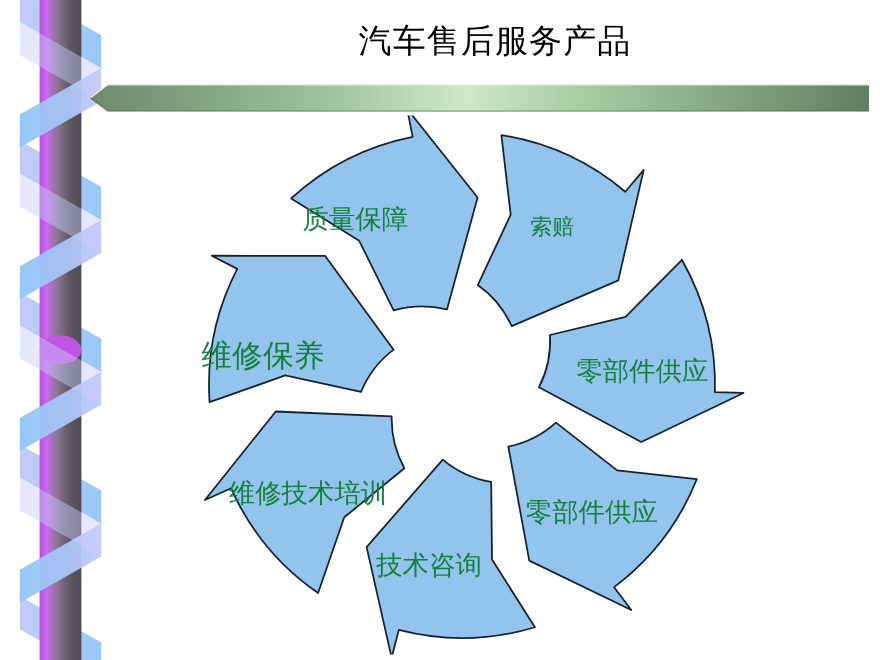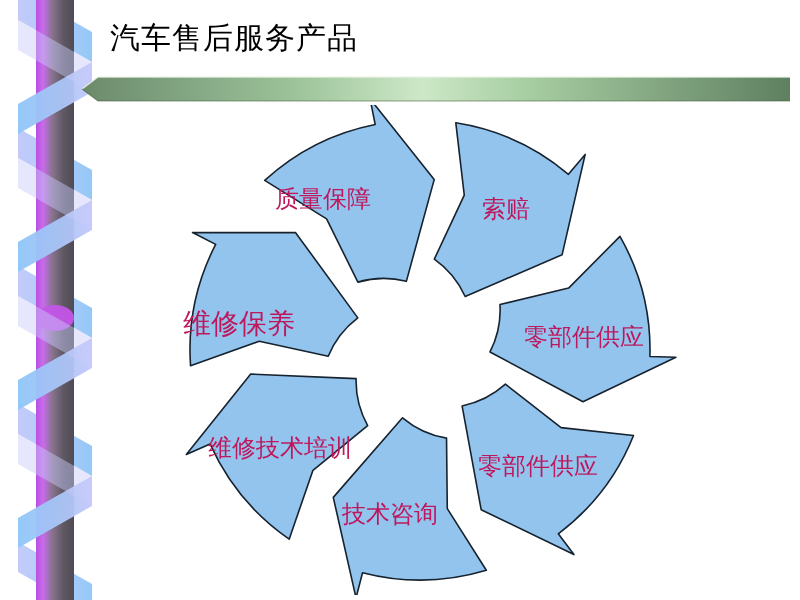--- a/index.html
+++ b/index.html
@@ -28,21 +28,21 @@
     left: 0; top: 0;
     width: 110px;
     height: 600px;
   }
   
   #title {
     position: absolute;
     left: 110px;
     top: 18px;
     width: 680px;
-    text-align: left;
+    text-align: center;
     font-size: 30px;
     line-height: 40px;
     color: #000000;
     font-family: "DejaVu Sans", "Liberation Sans", sans-serif;
     letter-spacing: 1px;
     white-space: nowrap;
   }
   
   #banner-bar {
     position: absolute;
@@ -54,21 +54,21 @@
   
   #cycle-diagram {
     position: absolute;
     left: 160px;
     top: 105px;
     width: 520px;
     height: 490px;
   }
   .seg-label {
     position: absolute;
-    color: #be185d;
+    color: #15803d;
     font-family: Liberation Serif, serif;
     white-space: nowrap;
     pointer-events: none;
   }
 </style>
 </head>
 <body>
 
 <div id="slide">
 
@@ -148,21 +148,21 @@
         <path d="M 459.96 131.34 A 230 230 0 0 1 489.91 251.48L 515.9 252.21 L 422.98 296.75 L 329.97 246.97 A 92 92 0 0 0 339.98 199.54L 408.62 183.09 L 459.96 131.34 Z" fill="#93C4EE" stroke="#16222E" stroke-width="1.6" stroke-linejoin="round"></path>
         <path d="M 473.53 330.47 A 230 230 0 0 1 398.28 428.79L 413.91 449.57 L 321.16 404.69 L 302.09 300.94 A 92 92 0 0 0 345.41 279.19L 401.07 322.6 L 473.53 330.47 Z" fill="#93C4EE" stroke="#16222E" stroke-width="1.6" stroke-linejoin="round"></path>
         <path d="M 326.31 465.23 A 230 230 0 0 1 202.52 467.7L 196.03 492.88 L 173.28 392.38 L 242.51 312.78 A 92 92 0 0 0 286.53 333.09L 287.29 403.67 L 326.31 465.23 Z" fill="#93C4EE" stroke="#16222E" stroke-width="1.6" stroke-linejoin="round"></path>
         <path d="M 129.16 434.16 A 230 230 0 0 1 50.05 338.92L 26.31 349.53 L 90.71 269.09 L 196.1 273.58 A 92 92 0 0 0 207.66 320.66L 152.96 365.26 L 129.16 434.16 Z" fill="#93C4EE" stroke="#16222E" stroke-width="1.6" stroke-linejoin="round"></path>
         <circle cx="260" cy="245" r="68" fill="#ffffff"></circle>
       </svg>
 
     
     <div class="seg-label" style="left:115px; top:78px;  font-size:24px;">质量保障</div>
 
-    <div class="seg-label" style="left:322px; top:88px;  font-size:24px;">索赔</div>
+    <div class="seg-label" style="left:322px; top:88px;  font-size:20px;">索赔</div>
 
     <div class="seg-label" style="left:364px; top:216px; font-size:24px;">零部件供应</div>
 
     <div class="seg-label" style="left:318px; top:345px; font-size:24px;">零部件供应</div>
 
     <div class="seg-label" style="left:182px; top:393px; font-size:24px;">技术咨询</div>
 
     <div class="seg-label" style="left:48px;  top:327px; font-size:24px;">维修技术培训</div>
 
     <div class="seg-label" style="left:23px;  top:200px; font-size:28px;">维修保养</div>

